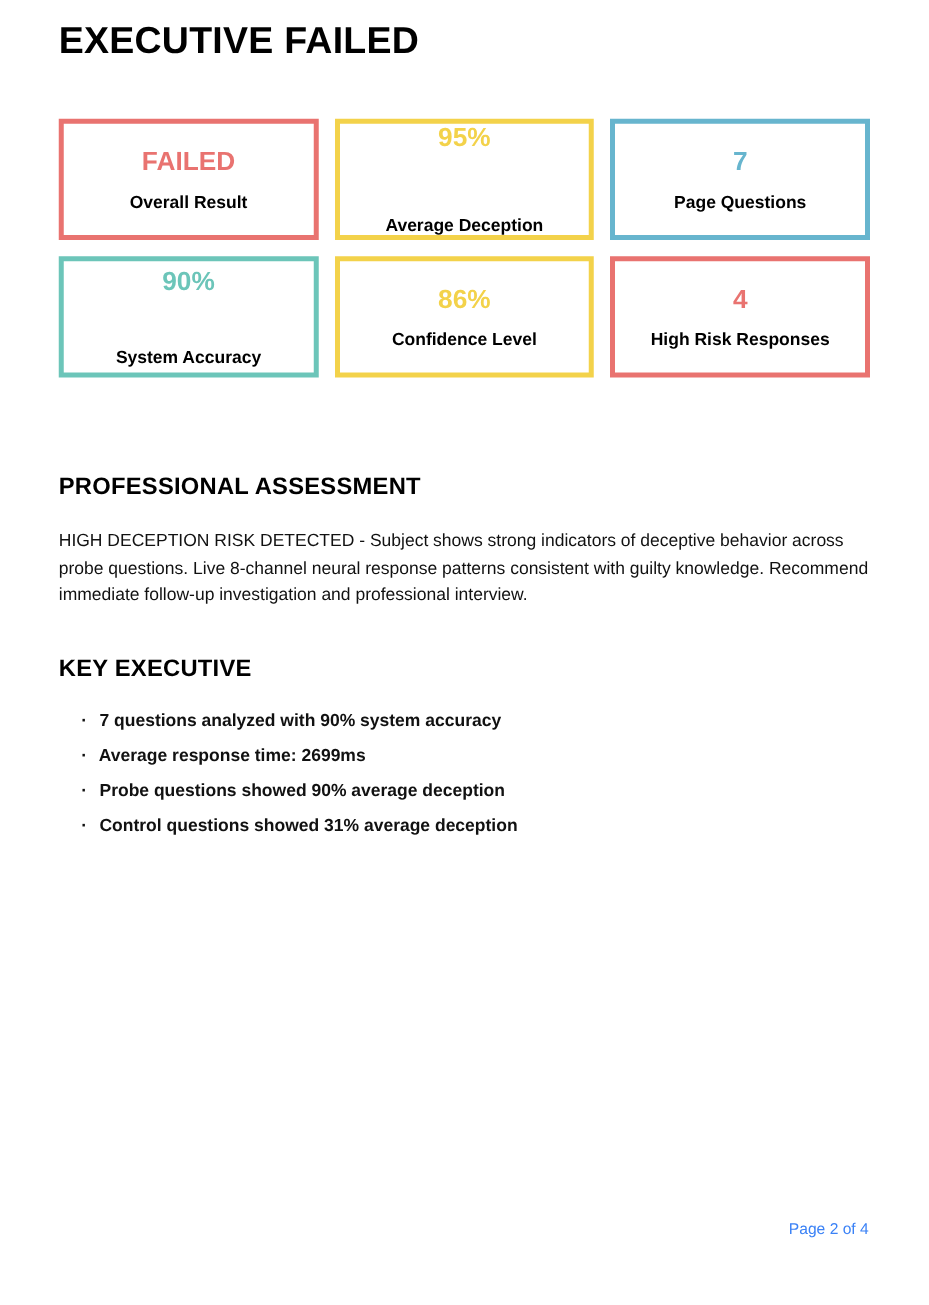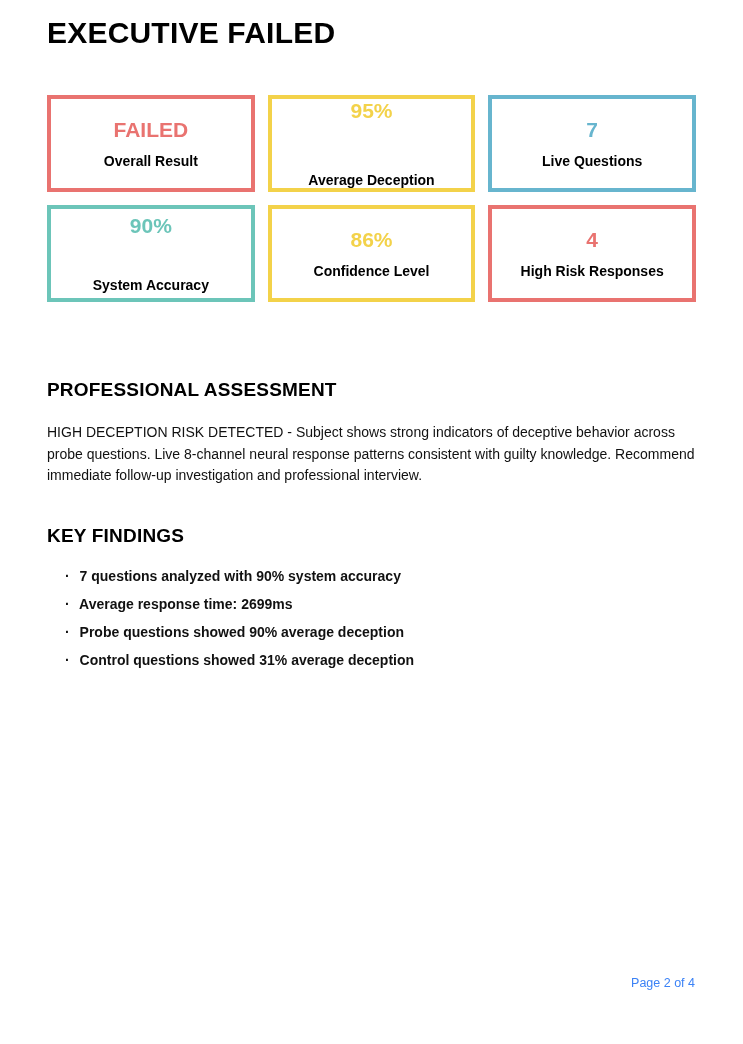--- a/index.html
+++ b/index.html
@@ -110,21 +110,21 @@
     <div class="stat-label">Overall Result</div>
   </div>
 
   <div class="stat-card" style="border-color: rgb(243, 210, 74); justify-content: space-between;">
     <div class="stat-value" style="color: rgb(243, 210, 74);">95%</div>
     <div class="stat-label">Average Deception</div>
   </div>
 
   <div class="stat-card" style="border-color: rgb(103, 181, 206);">
     <div class="stat-value" style="color: rgb(103, 181, 206);">7</div>
-    <div class="stat-label">Live Questions</div>
+    <div class="stat-label">Page Questions</div>
   </div>
 
   <div class="stat-card" style="border-color: rgb(108, 197, 185); gap: 28px;">
     <div class="stat-value" style="color: rgb(108, 197, 185);">90%</div>
     <div class="stat-label">System Accuracy</div>
   </div>
 
   <div class="stat-card" style="border-color: rgb(243, 210, 74);">
     <div class="stat-value" style="color: rgb(243, 210, 74);">86%</div>
     <div class="stat-label">Confidence Level</div>
@@ -133,21 +133,21 @@
   <div class="stat-card" style="border-color: rgb(233, 115, 112);">
     <div class="stat-value" style="color: rgb(233, 115, 112);">4</div>
     <div class="stat-label">High Risk Responses</div>
   </div>
 </div>
 
   <h2 class="section-heading assessment-heading">PROFESSIONAL ASSESSMENT</h2>
 
   <p class="assessment-body">HIGH DECEPTION RISK DETECTED - Subject shows strong indicators of deceptive behavior across probe questions. Live 8-channel neural response patterns consistent with guilty knowledge. Recommend immediate follow-up investigation and professional interview.</p>
 
-  <h2 class="section-heading findings-heading">KEY FINDINGS</h2>
+  <h2 class="section-heading findings-heading">KEY EXECUTIVE</h2>
 
   <ul class="findings-list">
   <li>
     <span>7 questions analyzed with 90% system accuracy</span>
   </li>
 
   <li>
     <span>Average response time: 2699ms</span>
   </li>
 

